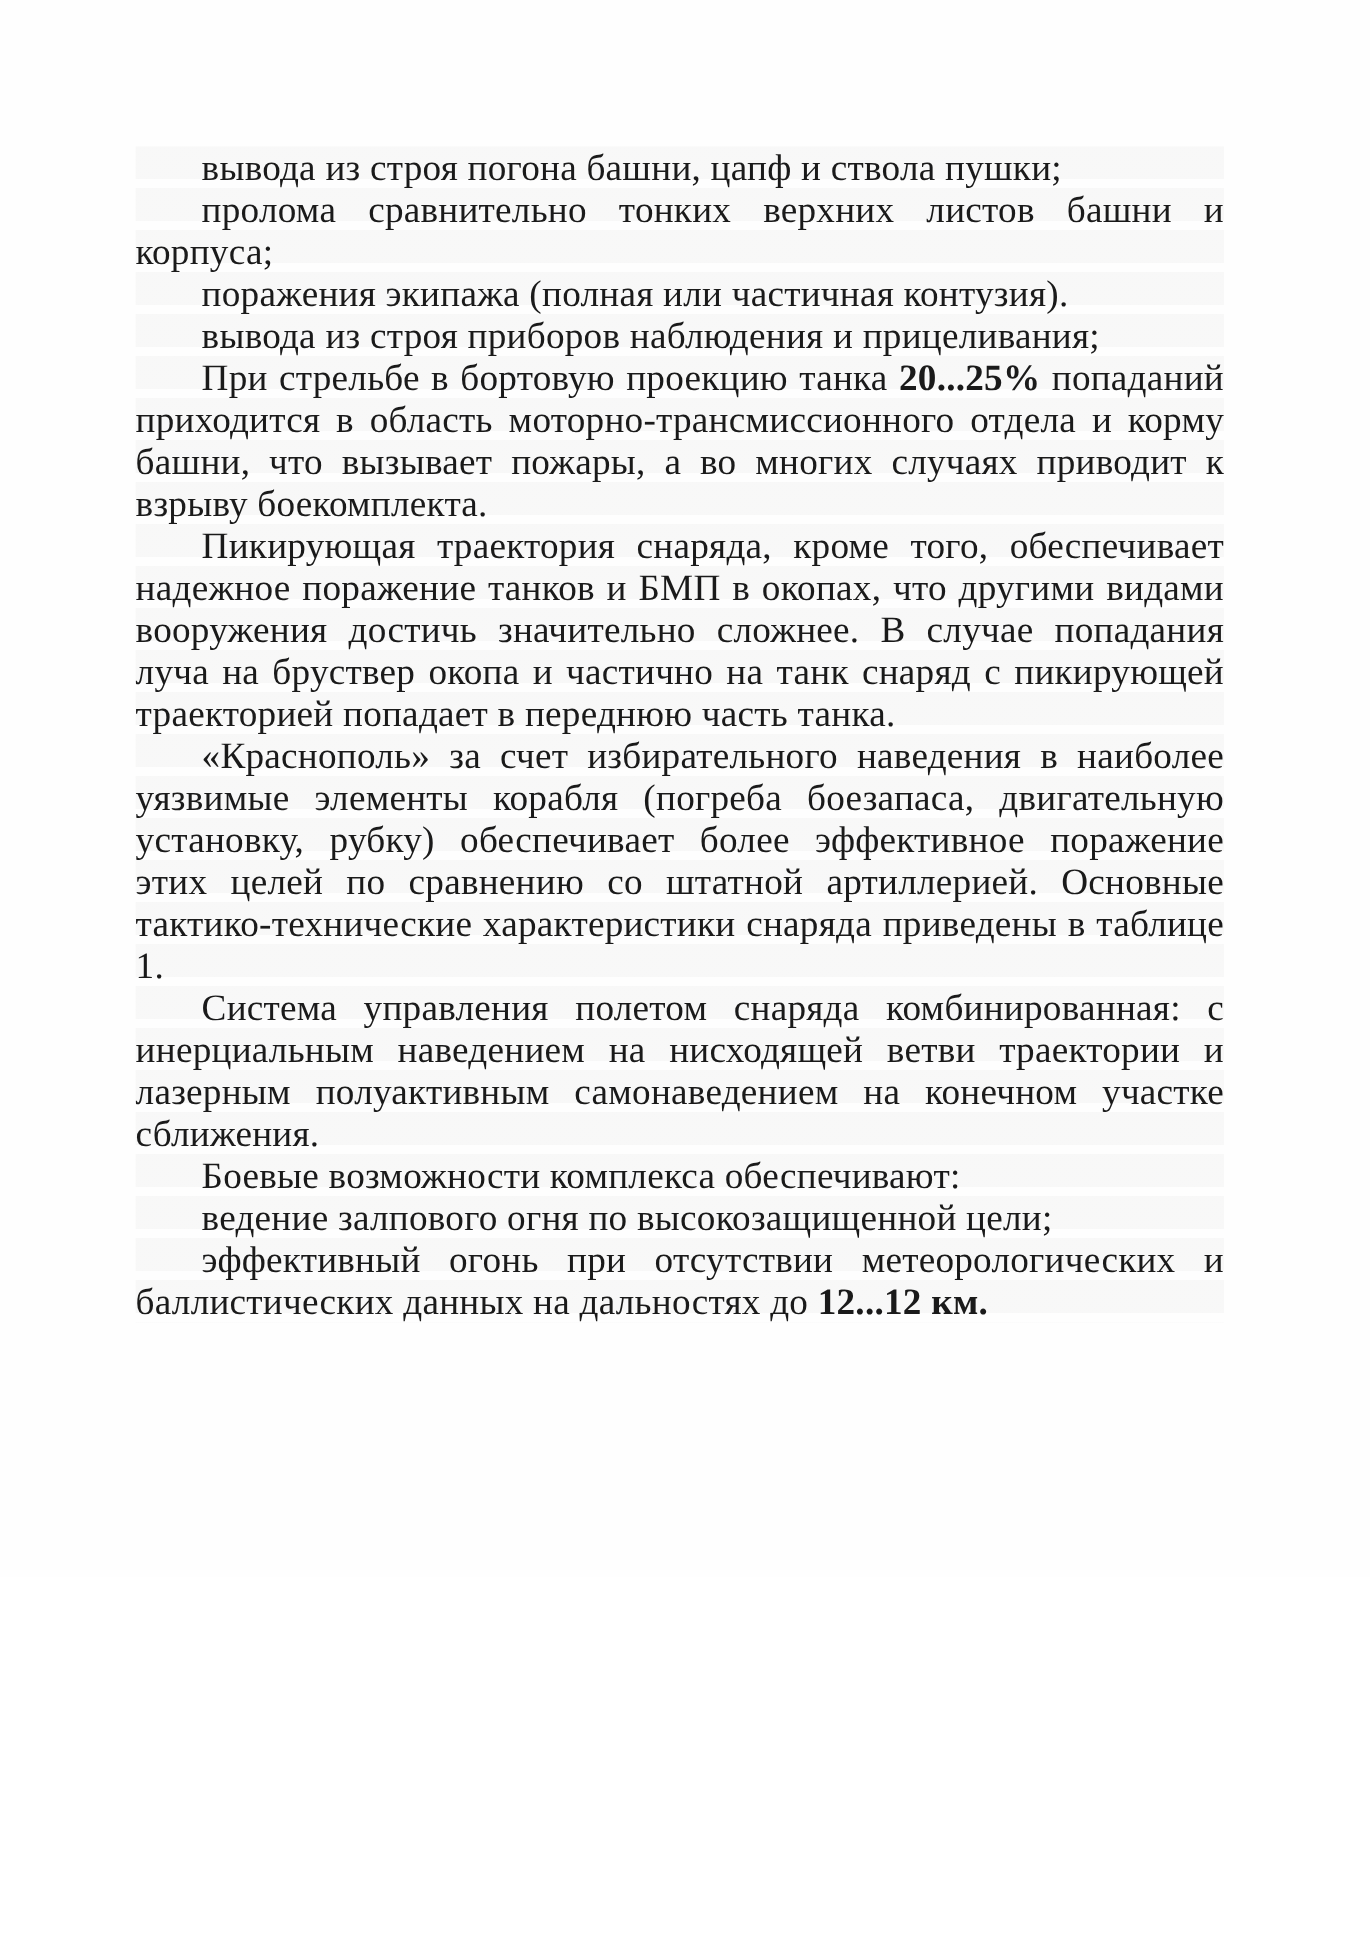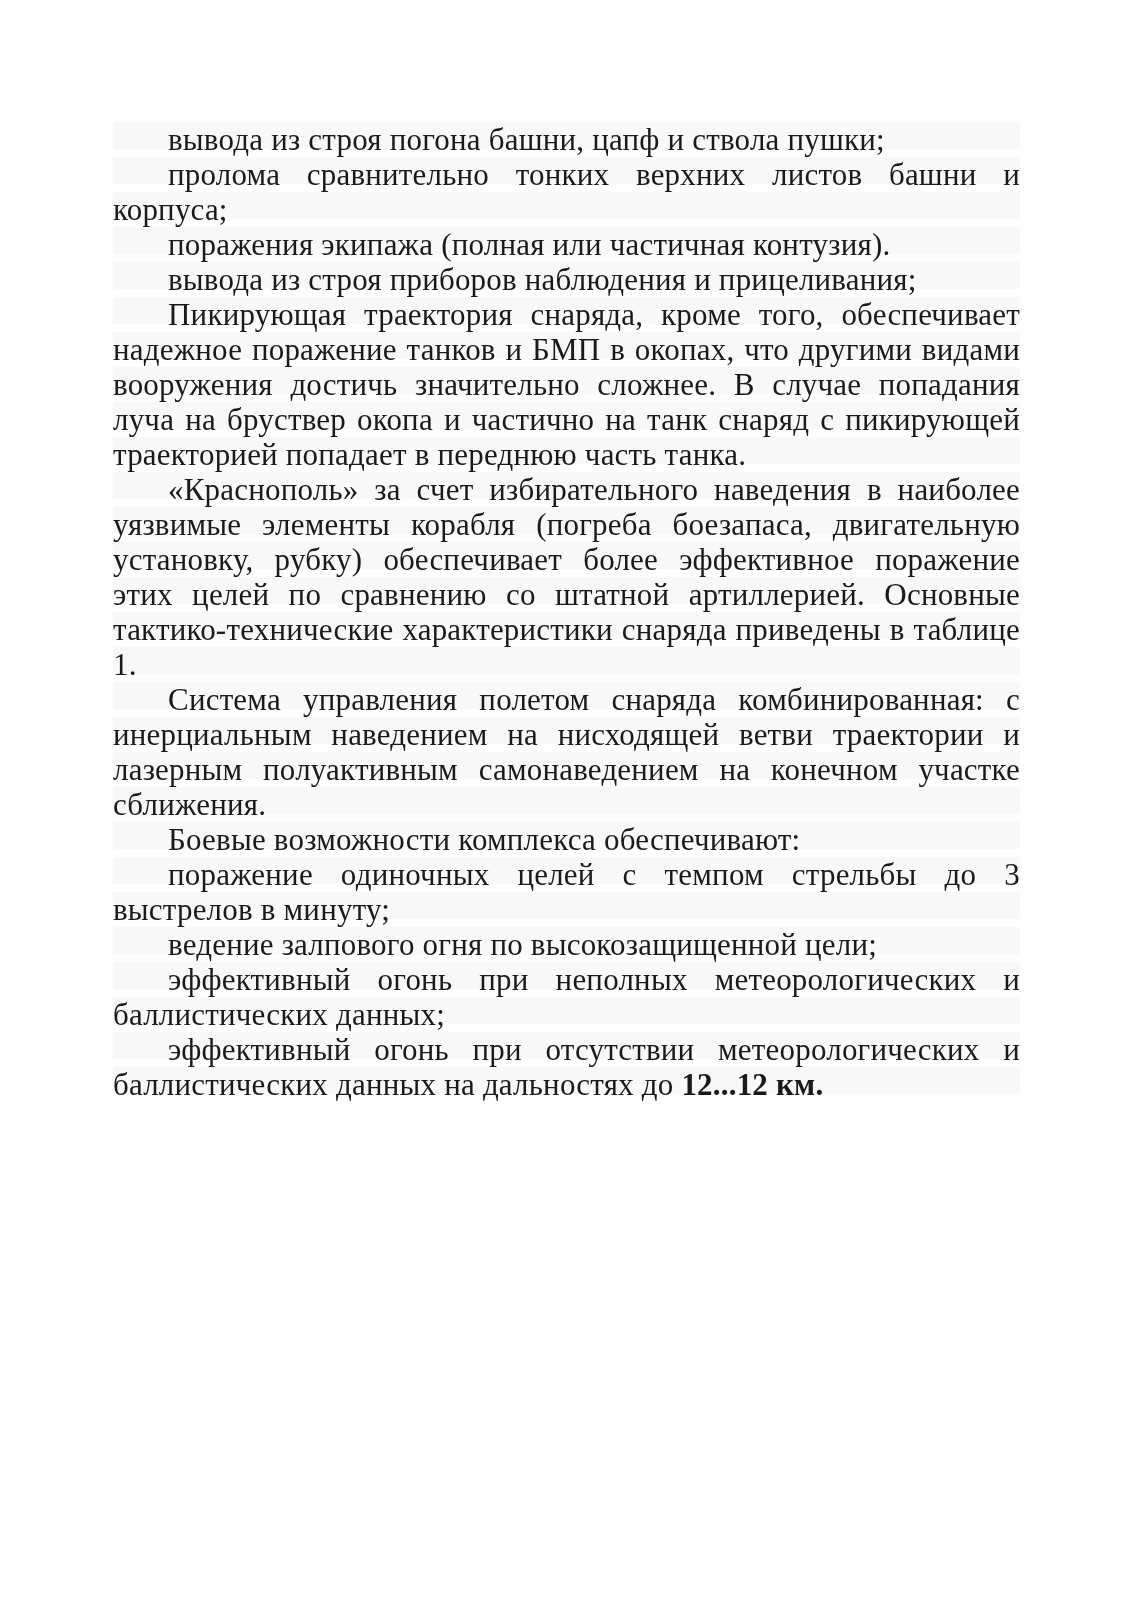--- a/index.html
+++ b/index.html
@@ -56,23 +56,22 @@
 </style>
 </head>
 <body>
 
 <div class="page">
   <main class="text-block">
       <p class="para"><span>вывода из строя погона башни, цапф и ствола пушки;</span></p>
       <p class="para"><span>пролома сравнительно тонких верхних листов башни и корпуса;</span></p>
       <p class="para"><span>поражения экипажа (полная или частичная контузия).</span></p>
       <p class="para"><span>вывода из строя приборов наблюдения и прицеливания;</span></p>
+      <p class="para"><span>При стрельбе в бортовую проекцию танка </span><b>20...25%</b><span> попаданий приходится в область моторно-трансмиссионного отдела и корму башни, что вызывает пожары, а во многих случаях приводит к взрыву боекомплекта.</span></p>
       <p class="para"><span>Пикирующая траектория снаряда, кроме того, обеспечивает надежное поражение танков и БМП в окопах, что другими видами вооружения достичь значительно сложнее. В случае попадания луча на бруствер окопа и частично на танк снаряд с пикирующей траекторией попадает в переднюю часть танка.</span></p>
       <p class="para"><span>«Краснополь» за счет избирательного наведения в наиболее уязвимые элементы корабля (погреба боезапаса, двигательную установку, рубку) обеспечивает более эффективное поражение этих целей по сравнению со штатной артиллерией. Основные тактико-технические характеристики снаряда приведены в таблице 1.</span></p>
       <p class="para"><span>Система управления полетом снаряда комбинированная: с инерциальным наведением на нисходящей ветви траектории и лазерным полуактивным самонаведением на конечном участке сближения.</span></p>
       <p class="para"><span>Боевые возможности комплекса обеспечивают:</span></p>
-      <p class="para"><span>поражение одиночных целей с темпом стрельбы до 3 выстрелов в&nbsp;минуту;</span></p>
       <p class="para"><span>ведение залпового огня по высокозащищенной цели;</span></p>
-      <p class="para"><span>эффективный огонь при неполных метеорологических и баллистических данных;</span></p>
       <p class="para"><span>эффективный огонь при отсутствии метеорологических и баллистических данных на дальностях до </span><b>12...12 км.</b></p>
     </main>
   <div class="page-number">9</div>
 </div>
 
 </body></html>

